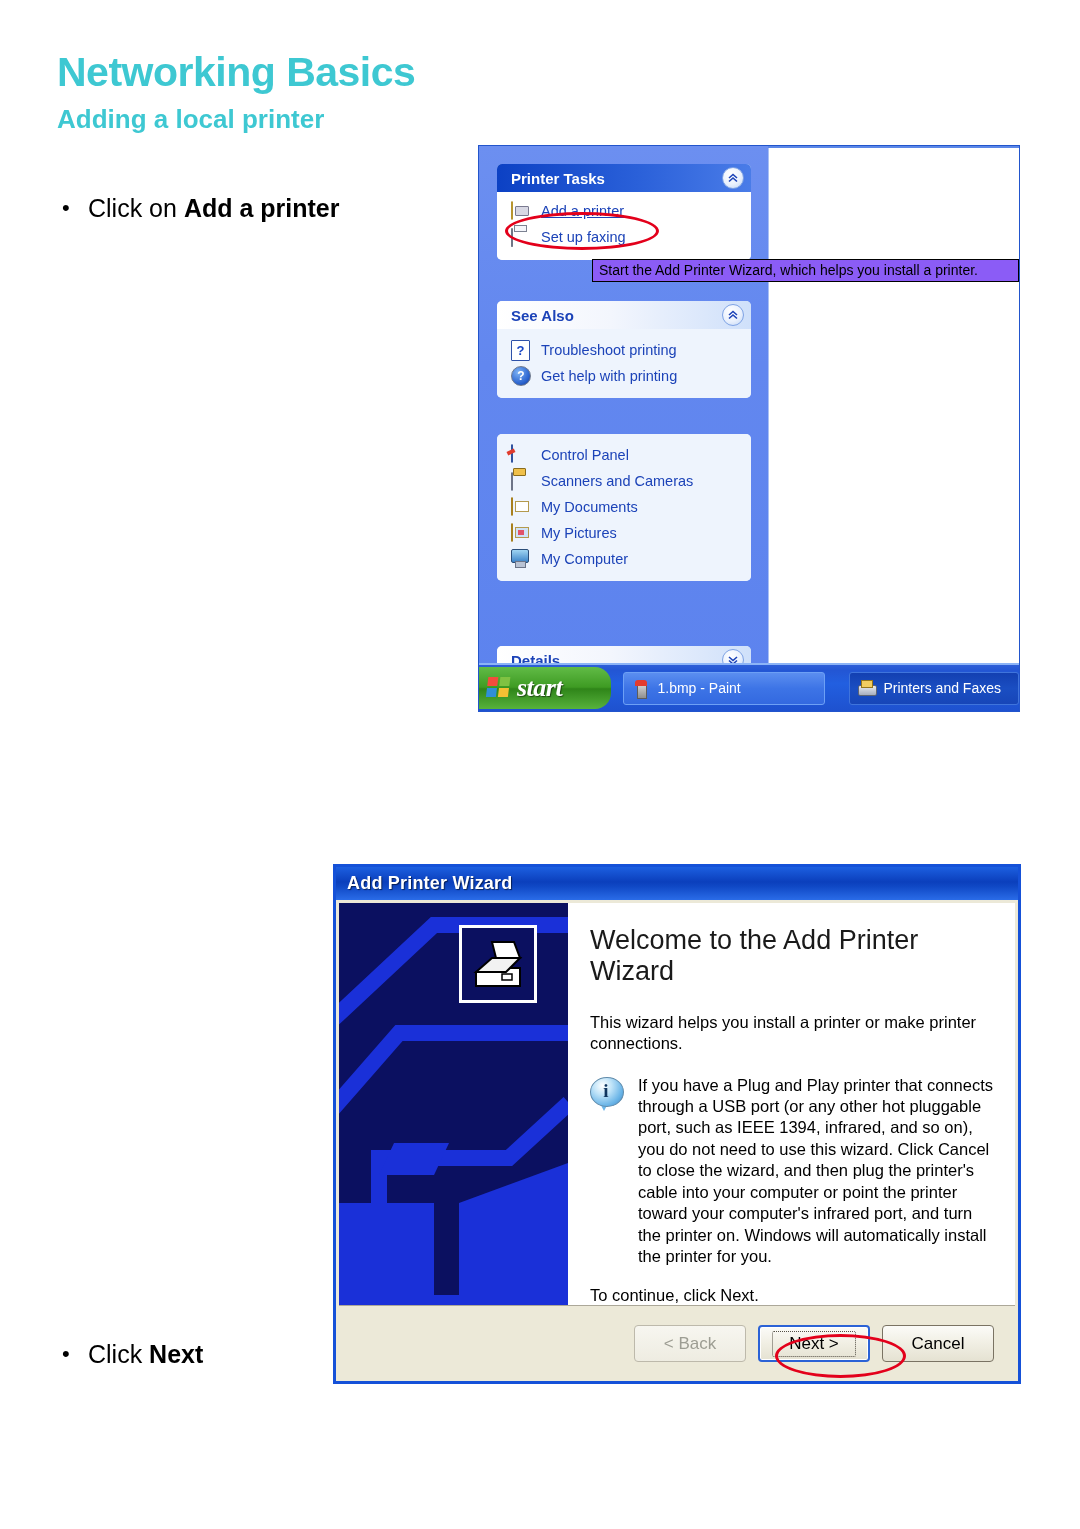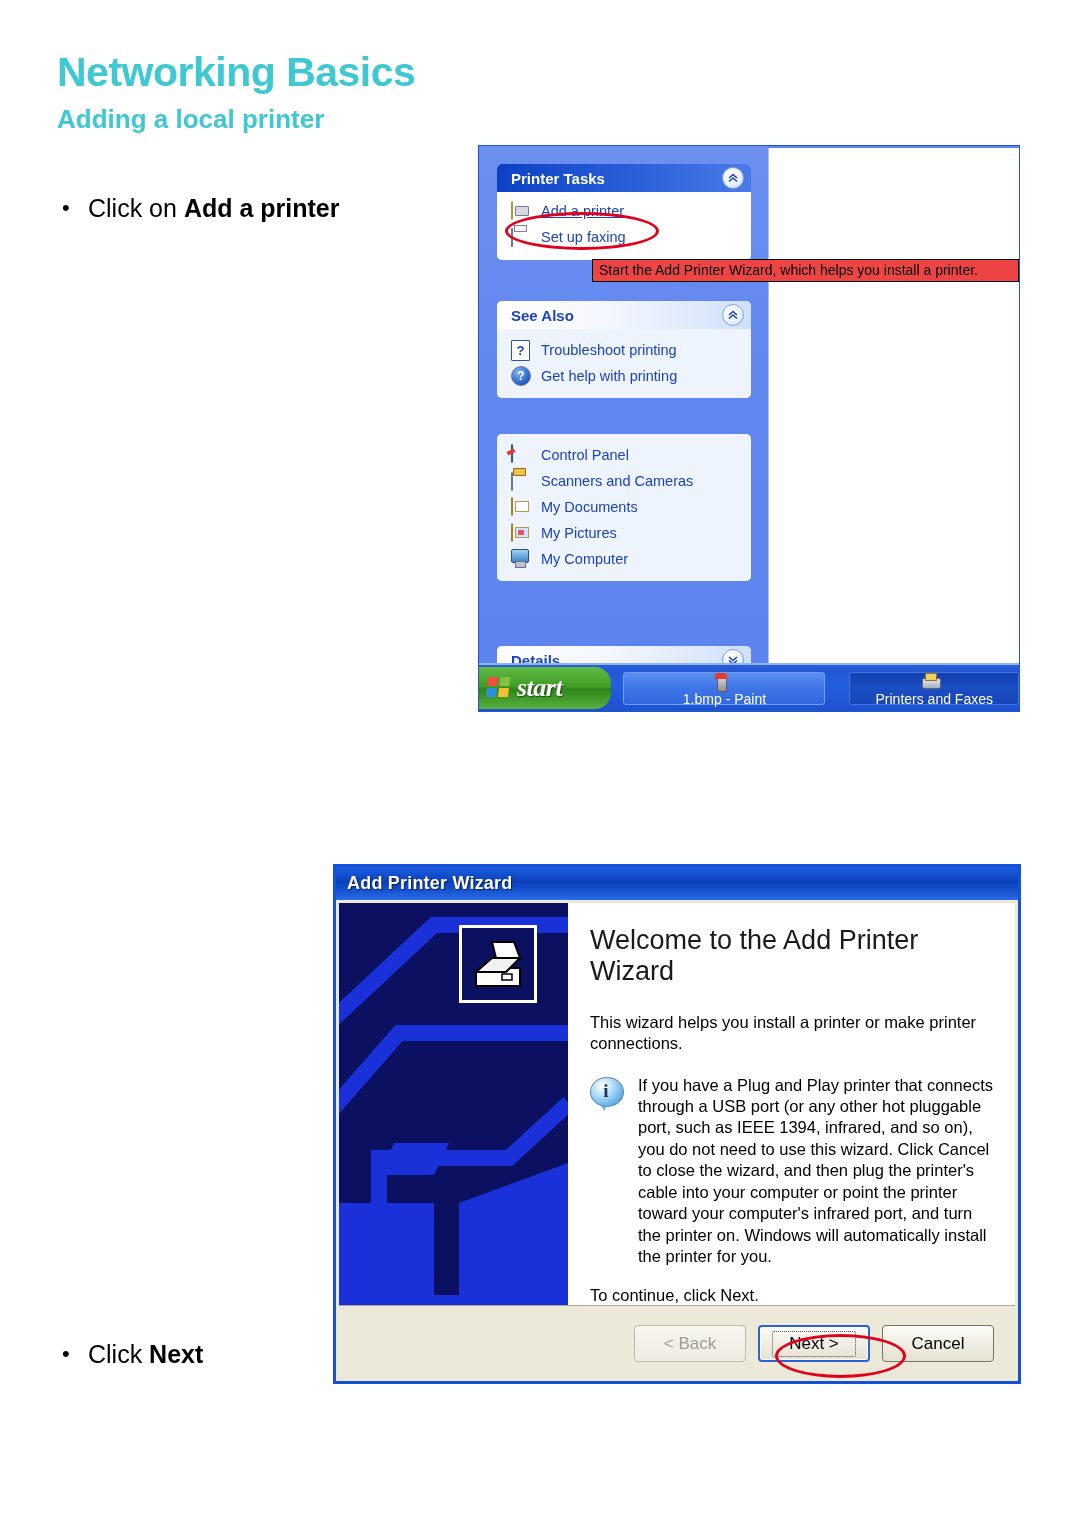--- a/index.html
+++ b/index.html
@@ -304,21 +304,21 @@
     height: 38px;
   }
 
   
   #tooltip-addprinter {
     position: absolute;
     left: 592px;
     top: 259px;
     width: 427px;
     height: 23px;
-    background: #ef4444;
+    background: #8b5cf6;
     border: 1px solid #000000;
     box-sizing: border-box;
     font-size: 14px;
     color: #000000;
     line-height: 21px;
     padding-left: 6px;
     white-space: nowrap;
     font-family: "Liberation Sans", sans-serif;
   }
 
@@ -372,21 +372,20 @@
   }
   .tb-item {
     height: 33px;
     display: flex;
     align-items: center;
     padding: 0 8px;
     box-sizing: border-box;
     color: #ffffff;
     font-size: 14px;
     white-space: nowrap;
-    flex-direction: column;
   }
   #tb-paint {
     width: 222px;
     margin-left: 12px;
     background: linear-gradient(to bottom, #5b8ef0 0%, #3d74e6 50%, #3369e0 100%);
     border: 1px solid #6da0f5;
     border-radius: 3px;
   }
   #tb-printers {
     width: 186px;

